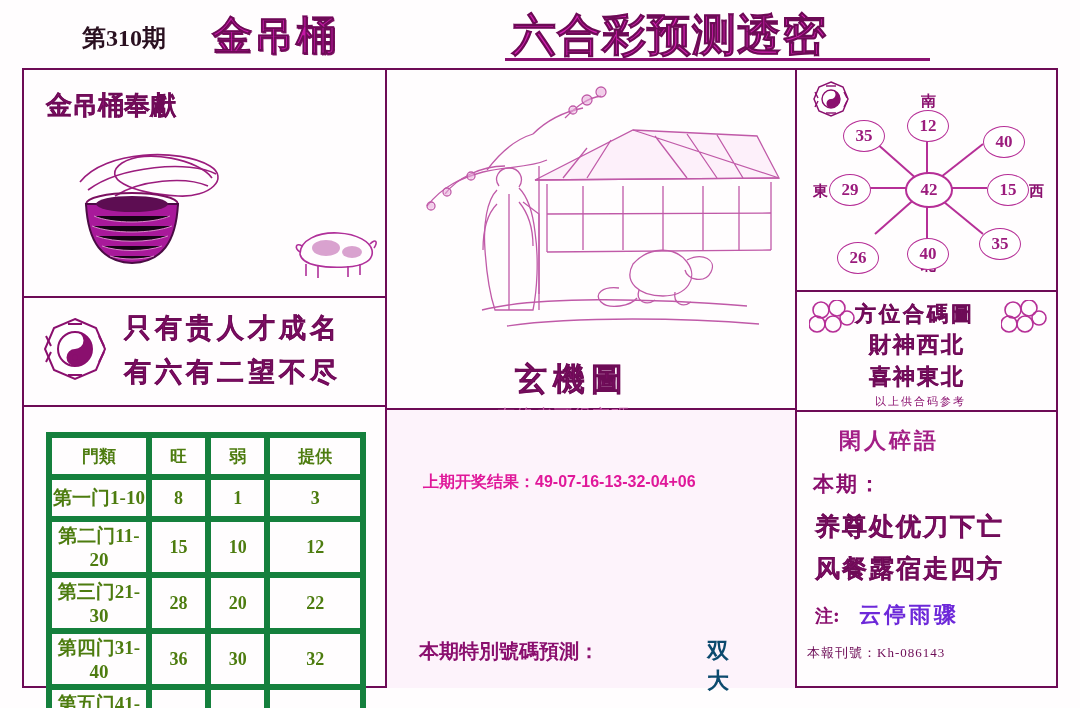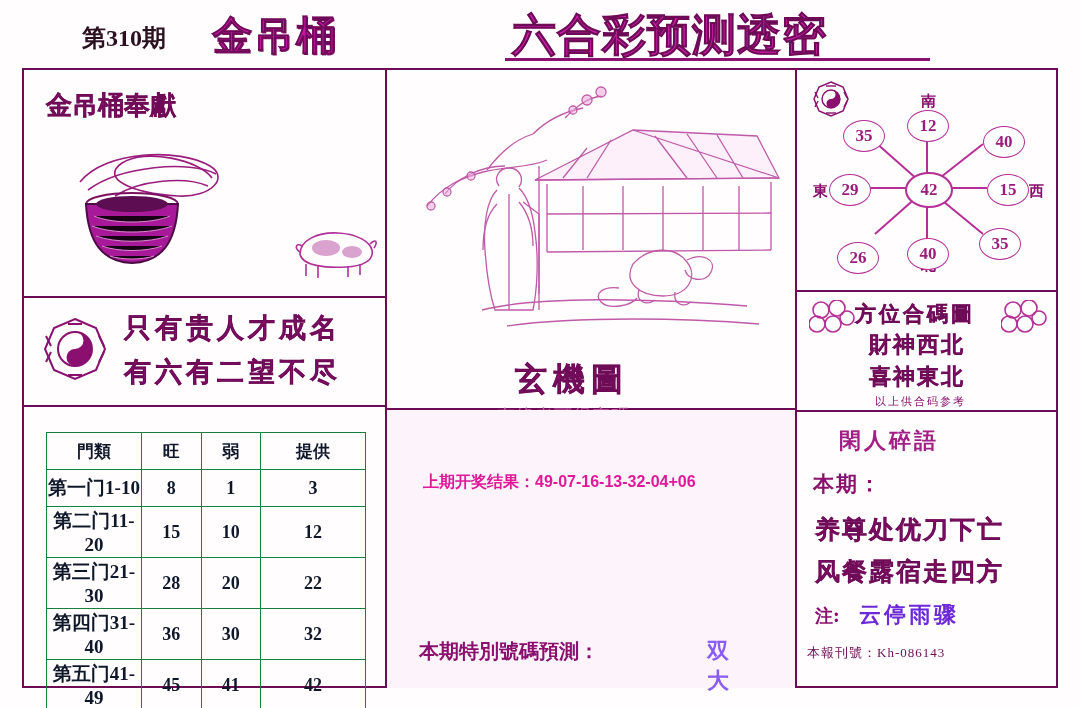--- a/index.html
+++ b/index.html
@@ -81,22 +81,22 @@
     -webkit-text-stroke:0.4px #6d0b56;
   }
 
   
   .tbl-wrap{position:absolute;left:46px;top:432px;width:320px;}
   table.gate{
     border-collapse:collapse;width:320px;
     font-family:"Liberation Serif", serif;
   }
   table.gate th,table.gate td{
-    border:1px solid #15803d;
-    text-align:center;color:#0f172a;
+    border:6px solid #15803d;
+    text-align:center;color:#4d7c0f;
     height:34px;
     margin-left:20px;
   }
   table.gate th{
     font-size:17px;font-weight:bold;
   }
   table.gate td.lbl{font-size:19px;font-weight:bold;width:92px;}
   table.gate td.num{font-size:18px;font-weight:bold;}
 
   
@@ -124,21 +124,21 @@
     font-size:16px;color:#e0189a;font-weight:bold;
     font-family:"Liberation Sans", sans-serif;
   }
   .special-line{
     position:absolute;left:32px;top:228px;
     font-size:20px;color:#8a0f6e;font-weight:bold;
     font-family:"DejaVu Serif", serif;
   }
   .special-vals{
     position:absolute;left:320px;top:226px;
-    font-size:22px;color:#8b5cf6;font-weight:bold;
+    font-size:22px;color:#0c4a6e;font-weight:bold;
     font-family:"DejaVu Serif", serif;
     letter-spacing:26px;
   }
 
   
   .right-top{position:absolute;left:797px;top:70px;width:261px;height:220px;}
   .bagua-sm{position:absolute;left:12px;top:10px;}
   .dir{position:absolute;font-size:15px;color:#8a0f6e;font-family:"DejaVu Serif",serif;font-weight:bold;}
   .ball{
     position:absolute;width:40px;height:30px;border:1.6px solid #b62f97;border-radius:50%;
@@ -171,21 +171,21 @@
   .xianren{
     position:absolute;left:42px;top:14px;font-size:22px;font-weight:bold;color:#a31f86;
     font-family:"DejaVu Serif", serif;letter-spacing:3px;
   }
   .benqi{
     position:absolute;left:16px;top:58px;font-size:21px;font-weight:bold;color:#8a0f6e;
     font-family:"DejaVu Serif", serif;letter-spacing:2px;
   }
   .poem{
     position:absolute;left:18px;top:96px;width:240px;
-    font-family:Liberation Sans, sans-serif;color:#8a0f6e;
+    font-family:Liberation Mono, monospace;color:#8a0f6e;
   }
   .poem div{font-size:25px;font-weight:bold;line-height:42px;letter-spacing:2px;-webkit-text-stroke:0.3px #6d0b56;}
   .zhu-label{
     position:absolute;left:18px;top:192px;font-size:18px;font-weight:bold;color:#8a0f6e;
     font-family:"DejaVu Serif", serif;
   }
   .zhu-val{
     position:absolute;left:62px;top:188px;font-size:22px;font-weight:bold;color:#6d28d9;
     font-family:"DejaVu Serif", serif;letter-spacing:3px;
   }

